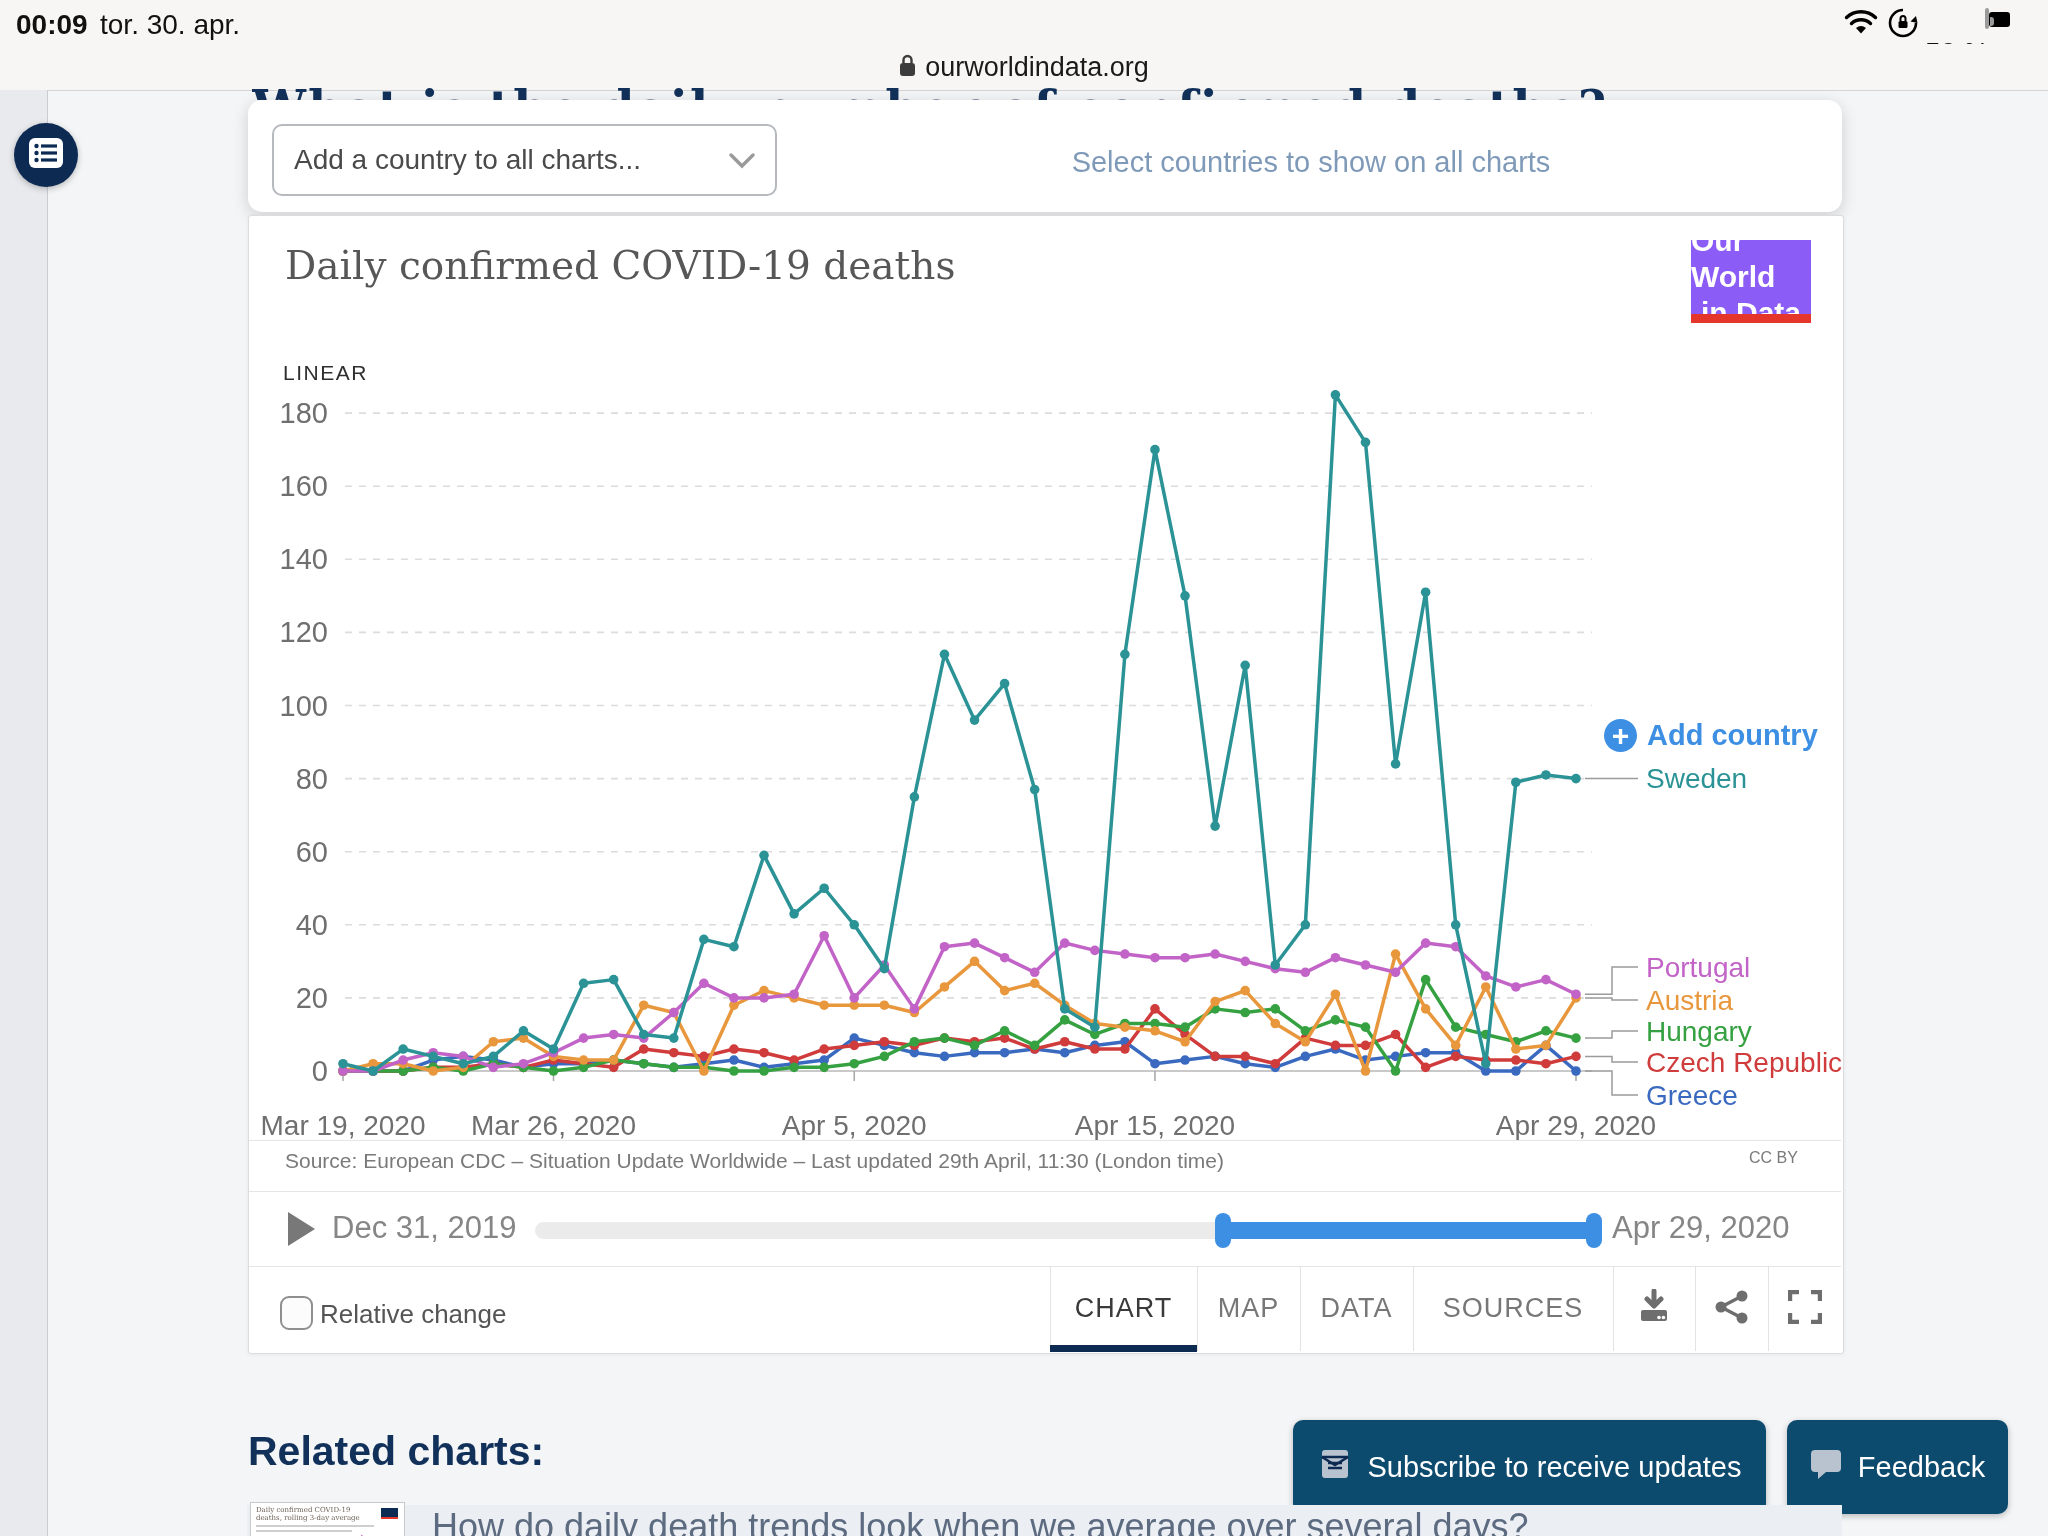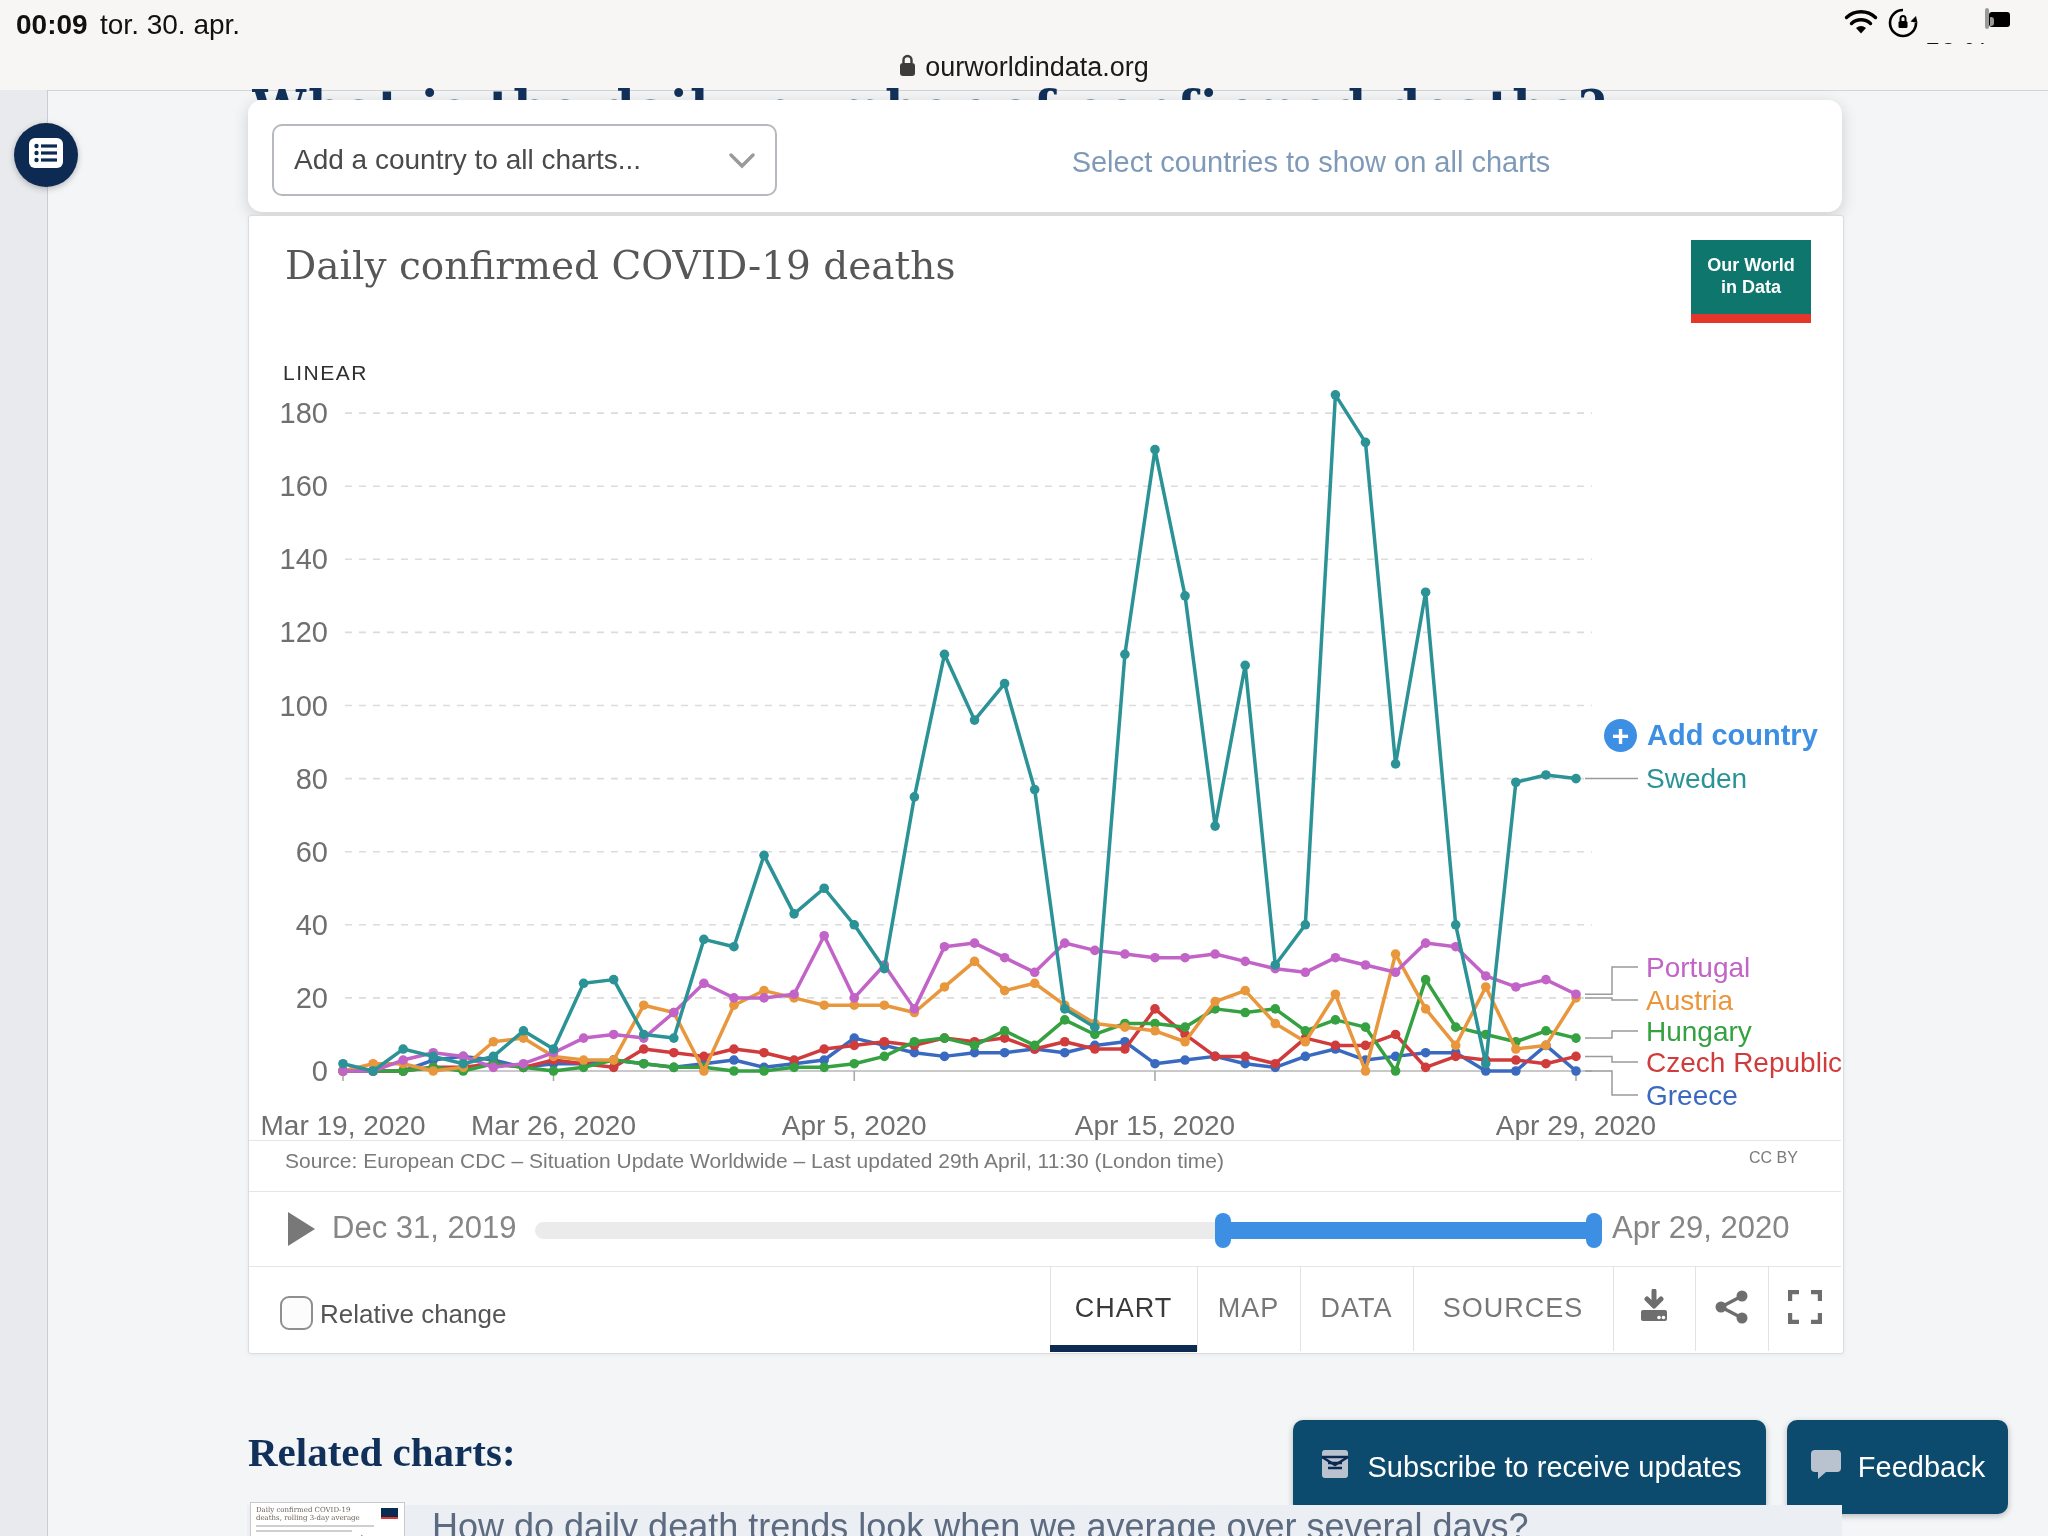--- a/index.html
+++ b/index.html
@@ -25,21 +25,21 @@
   #page-heading-text{font-family:"DejaVu Serif","Liberation Serif",serif;font-weight:700;font-size:48px;line-height:1;color:#12315a;margin-top:-4px;letter-spacing:2px;white-space:nowrap;}
   
   #filter-card{left:248px;top:100px;width:1594px;height:112px;background:#fff;border-radius:14px;box-shadow:0 4px 16px rgba(0,0,0,.16);}
   #country-select{left:272px;top:124px;width:505px;height:72px;background:#fff;border:2px solid #b6b9bd;border-radius:10px;display:flex;align-items:center;justify-content:space-between;padding:0 20px;box-sizing:border-box;cursor:pointer;}
   #country-select span{font-size:28px;color:#4a4a4a;}
   #select-countries-link{left:790px;top:146px;width:1042px;text-align:center;font-size:29px;color:#7f9ab8;cursor:pointer;}
   
   #chart-card{left:248px;top:215px;width:1594px;height:1137px;background:#fff;border:1px solid #dcdcdc;border-radius:3px;box-shadow:0 1px 4px rgba(0,0,0,.06);}
   #chart-title{left:285px;top:243px;font-family:"DejaVu Serif","Liberation Serif",serif;font-size:39px;color:#575757;}
   #chart-subtitle{left:285px;top:296px;width:1345px;font-size:23.5px;line-height:1.38;color:#5e5e5e;}
-  #owid-logo{left:1691px;top:240px;width:120px;height:74px;background:#0f766e;color:#fff;display:flex;flex-direction:column;align-items:center;justify-content:center;font-size:18px;font-weight:700;line-height:1.2;}
+  #owid-logo{left:1691px;top:240px;width:120px;height:74px;background:#8b5cf6;color:#fff;display:flex;flex-direction:column;align-items:center;justify-content:center;font-size:30px;font-weight:700;line-height:1.2;}
   #owid-logo-red{left:1691px;top:314px;width:120px;height:9px;background:#e5362c;}
   #linear-label{left:283px;top:361px;font-size:21px;letter-spacing:1.5px;color:#2f2f2f;font-weight:500;}
   #plot-svg{left:0;top:0;width:2048px;height:1536px;pointer-events:none;}
   
   #add-country{left:1604px;top:719px;display:flex;align-items:center;gap:10px;cursor:pointer;pointer-events:auto;}
   #add-country-circle{width:33px;height:33px;border-radius:50%;background:#3d8fe3;color:#fff;display:flex;align-items:center;justify-content:center;font-size:30px;font-weight:700;line-height:1;}
   #add-country-label{color:#3d8fe3;font-size:29px;font-weight:700;}
   
   #source-row-border{left:249px;top:1140px;width:1592px;height:0;border-top:1px solid #e6e6e6;}
   #source-text{left:285px;top:1149px;font-size:21px;color:#7a7a7a;}
@@ -55,21 +55,21 @@
   
   #tab-border{left:249px;top:1266px;width:1592px;height:0;border-top:1px solid #e6e6e6;}
   .vline{position:absolute;top:1266px;height:85px;border-left:1px solid #e3e3e3;}
   #relcheck{left:280px;top:1296px;width:29px;height:30px;border:2.5px solid #8f8f8f;border-radius:9px;background:#fcfcfc;cursor:pointer;}
   #relcheck-label{left:320px;top:1299px;font-size:26px;color:#555;}
   .tab{position:absolute;top:1266px;height:85px;display:flex;align-items:center;justify-content:center;font-size:27px;letter-spacing:1px;color:#777;cursor:pointer;}
   .tab.active{color:#3a3a3a;}
   #chart-tab-underline{left:1050px;top:1345px;width:147px;height:7px;background:#0d2b52;}
   .icon-cell{position:absolute;top:1266px;height:85px;display:flex;align-items:center;justify-content:center;cursor:pointer;}
   
-  #related-heading{left:248px;top:1428px;font-family:Liberation Serif, serif;font-weight:700;font-size:41px;color:#12315a;}
+  #related-heading{left:248px;top:1428px;font-family:Liberation Sans, sans-serif;font-weight:700;font-size:41px;color:#12315a;}
   .navy-btn{position:absolute;top:1420px;height:94px;background:#0c4a6e;border-radius:10px;color:#fff;display:flex;align-items:center;justify-content:center;gap:16px;font-size:29px;cursor:pointer;box-shadow:0 2px 6px rgba(0,0,0,.25);}
   #subscribe-btn{left:1293px;width:473px;}
   #feedback-btn{left:1787px;width:221px;}
   #related-row{left:247px;top:1505px;width:1595px;height:60px;background:#ebeef3;}
   #related-item-title{left:432px;top:1506px;font-size:36px;color:#5d6b80;white-space:nowrap;}
   #mini-thumb{left:250px;top:1502px;width:155px;height:60px;background:#fff;border:1px solid #c9c9c9;box-sizing:border-box;padding:4px 5px;}
   #mini-title{font-family:"DejaVu Serif","Liberation Serif",serif;font-size:7px;color:#6d6257;line-height:1.1;width:120px;}
   .mini-line{height:2px;background:#cfcfcf;margin-top:3px;}
   #mini-logo{position:absolute;right:6px;top:5px;width:17px;height:11px;background:#0c2b52;}
   #mini-logo:after{content:"";position:absolute;left:0;bottom:0;width:17px;height:2px;background:#e5362c;}

